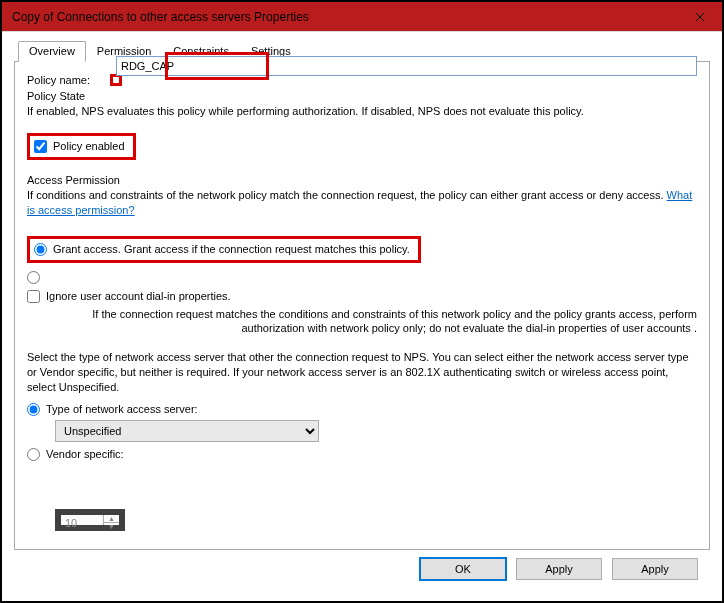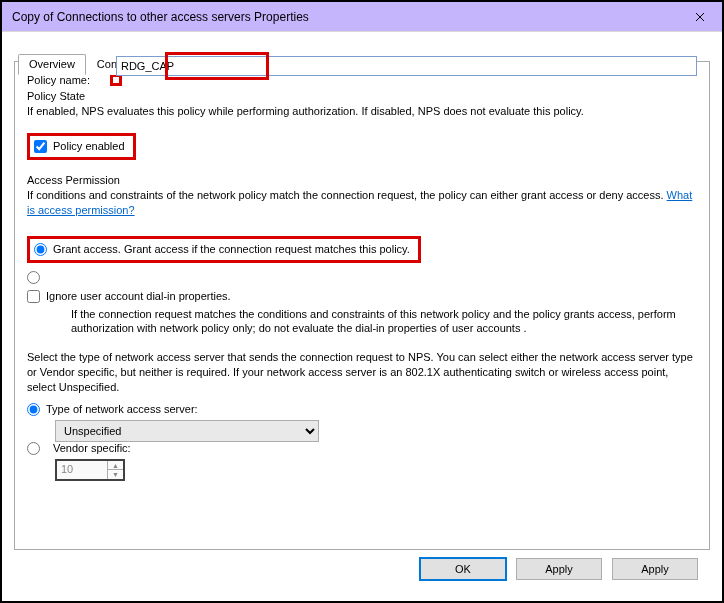--- a/index.html
+++ b/index.html
@@ -9,21 +9,21 @@
     font-family: "Segoe UI", Tahoma, sans-serif;
     font-size: 11px;
     background: #fff;
     width: 724px;
     height: 603px;
     overflow: hidden;
     border: 2px solid #000;
   }
   .titlebar {
     height: 30px;
-    background: #c4b5fd;
+    background: #b91c1c;
     border-bottom: 1px solid #d9d9d9;
     display: flex;
     align-items: center;
     justify-content: space-between;
     padding: 0 0 0 10px;
     font-size: 12px;
   }
   .titlebar .close {
     width: 45px;
     height: 30px;
@@ -42,21 +42,21 @@
     position: relative;
     height: 22px;
     padding-left: 4px;
   }
   .tab {
     padding: 3px 10px 3px 10px;
     border: 1px solid transparent;
     border-bottom: none;
     font-size: 11px;
     position: relative;
-    top: 14px;
+    top: 1px;
     background: #fff;
     margin-right: 0px;
     cursor: default;
   }
   .tab.active {
     border: 1px solid #a9a9a9;
     border-bottom: 1px solid #fff;
     background: #fff;
     border-top-left-radius: 2px;
     border-top-right-radius: 2px;
@@ -106,41 +106,43 @@
   }
   a.link { color: #0066cc; text-decoration: underline; }
   .checkbox-row, .radio-row {
     display: flex;
     align-items: center;
     font-size: 11px;
     margin: 4px 0;
   }
   .checkbox-row input, .radio-row input { margin: 0 6px 0 0; }
   .indent-text {
-    margin-left: 44px;
+    margin-left: 28px;
     font-size: 11px;
     line-height: 1.35;
+    text-align: right;
   }
   select.nas-type {
     width: 264px;
     height: 22px;
     font-family: inherit;
     font-size: 11px;
     background: #e9e9e9;
     border: 1px solid #adadad;
     padding: 1px 4px;
   }
   .spinner {
     display: inline-flex;
     align-items: stretch;
     width: 70px;
     height: 22px;
-    border: 2px solid #404040;
+    border: 6px solid #404040;
     background: #fafafa;
     color: #888;
+    margin-top: 44px;
   }
   .spinner .val {
     flex: 1;
     padding: 2px 4px;
     font-size: 11px;
   }
   .spinner .btns {
     width: 16px;
     display: flex;
     flex-direction: column;
@@ -186,21 +188,21 @@
   <div class="close">
     <svg width="10" height="10" viewBox="0 0 10 10">
         <path d="M1 1 L9 9 M9 1 L1 9" stroke="#000" stroke-width="1" fill="none"></path>
       </svg>
   </div>
 </div>
 
 <div class="client">
   <div class="tabs">
     <div class="tab active">Overview</div>
-    <div class="tab">Conditions</div>
+    <div class="tab">Permission</div>
     <div class="tab">Constraints</div>
     <div class="tab">Settings</div>
   </div>
 
   <div class="tab-panel">
 
     <div class="row">
       <span class="label">Policy name:</span>
       <span class="highlight-red hl-name" style="flex:0 0 auto;">
          
@@ -245,33 +247,33 @@
       </label>
 
       <label class="checkbox-row" style="margin-top:6px;">
         <input type="checkbox" style="">
         <span>Ignore user account dial-in properties.</span>
       </label>
       <div class="indent-text">If the connection request matches the conditions and constraints of this network policy and the policy grants access, perform authorization with network policy only; do not evaluate the dial-in properties of user accounts .</div>
     </div>
 
     <div class="group">
-      <div class="group-desc">Select the type of network access server that sends the connection request to NPS. You can select either the network access server type or Vendor specific, but neither is required.  If your network access server is an 802.1X authenticating switch or wireless access point, select Unspecified.</div>
+      <div class="group-desc">Select the type of network access server that other the connection request to NPS. You can select either the network access server type or Vendor specific, but neither is required.  If your network access server is an 802.1X authenticating switch or wireless access point, select Unspecified.</div>
 
       <label class="radio-row">
         <input type="radio" name="nmethod" checked="" style="">
         <span>Type of network access server:</span>
       </label>
       <div style="margin-left:28px; margin-top:2px;">
         <select class="nas-type">
           <option>Unspecified</option>
         </select>
       </div>
 
-      <label class="radio-row" style="margin-top:0;gap:7px;">
+      <label class="radio-row" style="margin-top:6px;">
         <input type="radio" name="nmethod" style="">
         <span>Vendor specific:</span>
       </label>
       <div style="margin-left:28px; margin-top:2px;">
         <div class="spinner">
           <div class="val">10</div>
           <div class="btns">
             <div>▲</div>
             <div>▼</div>
           </div>

